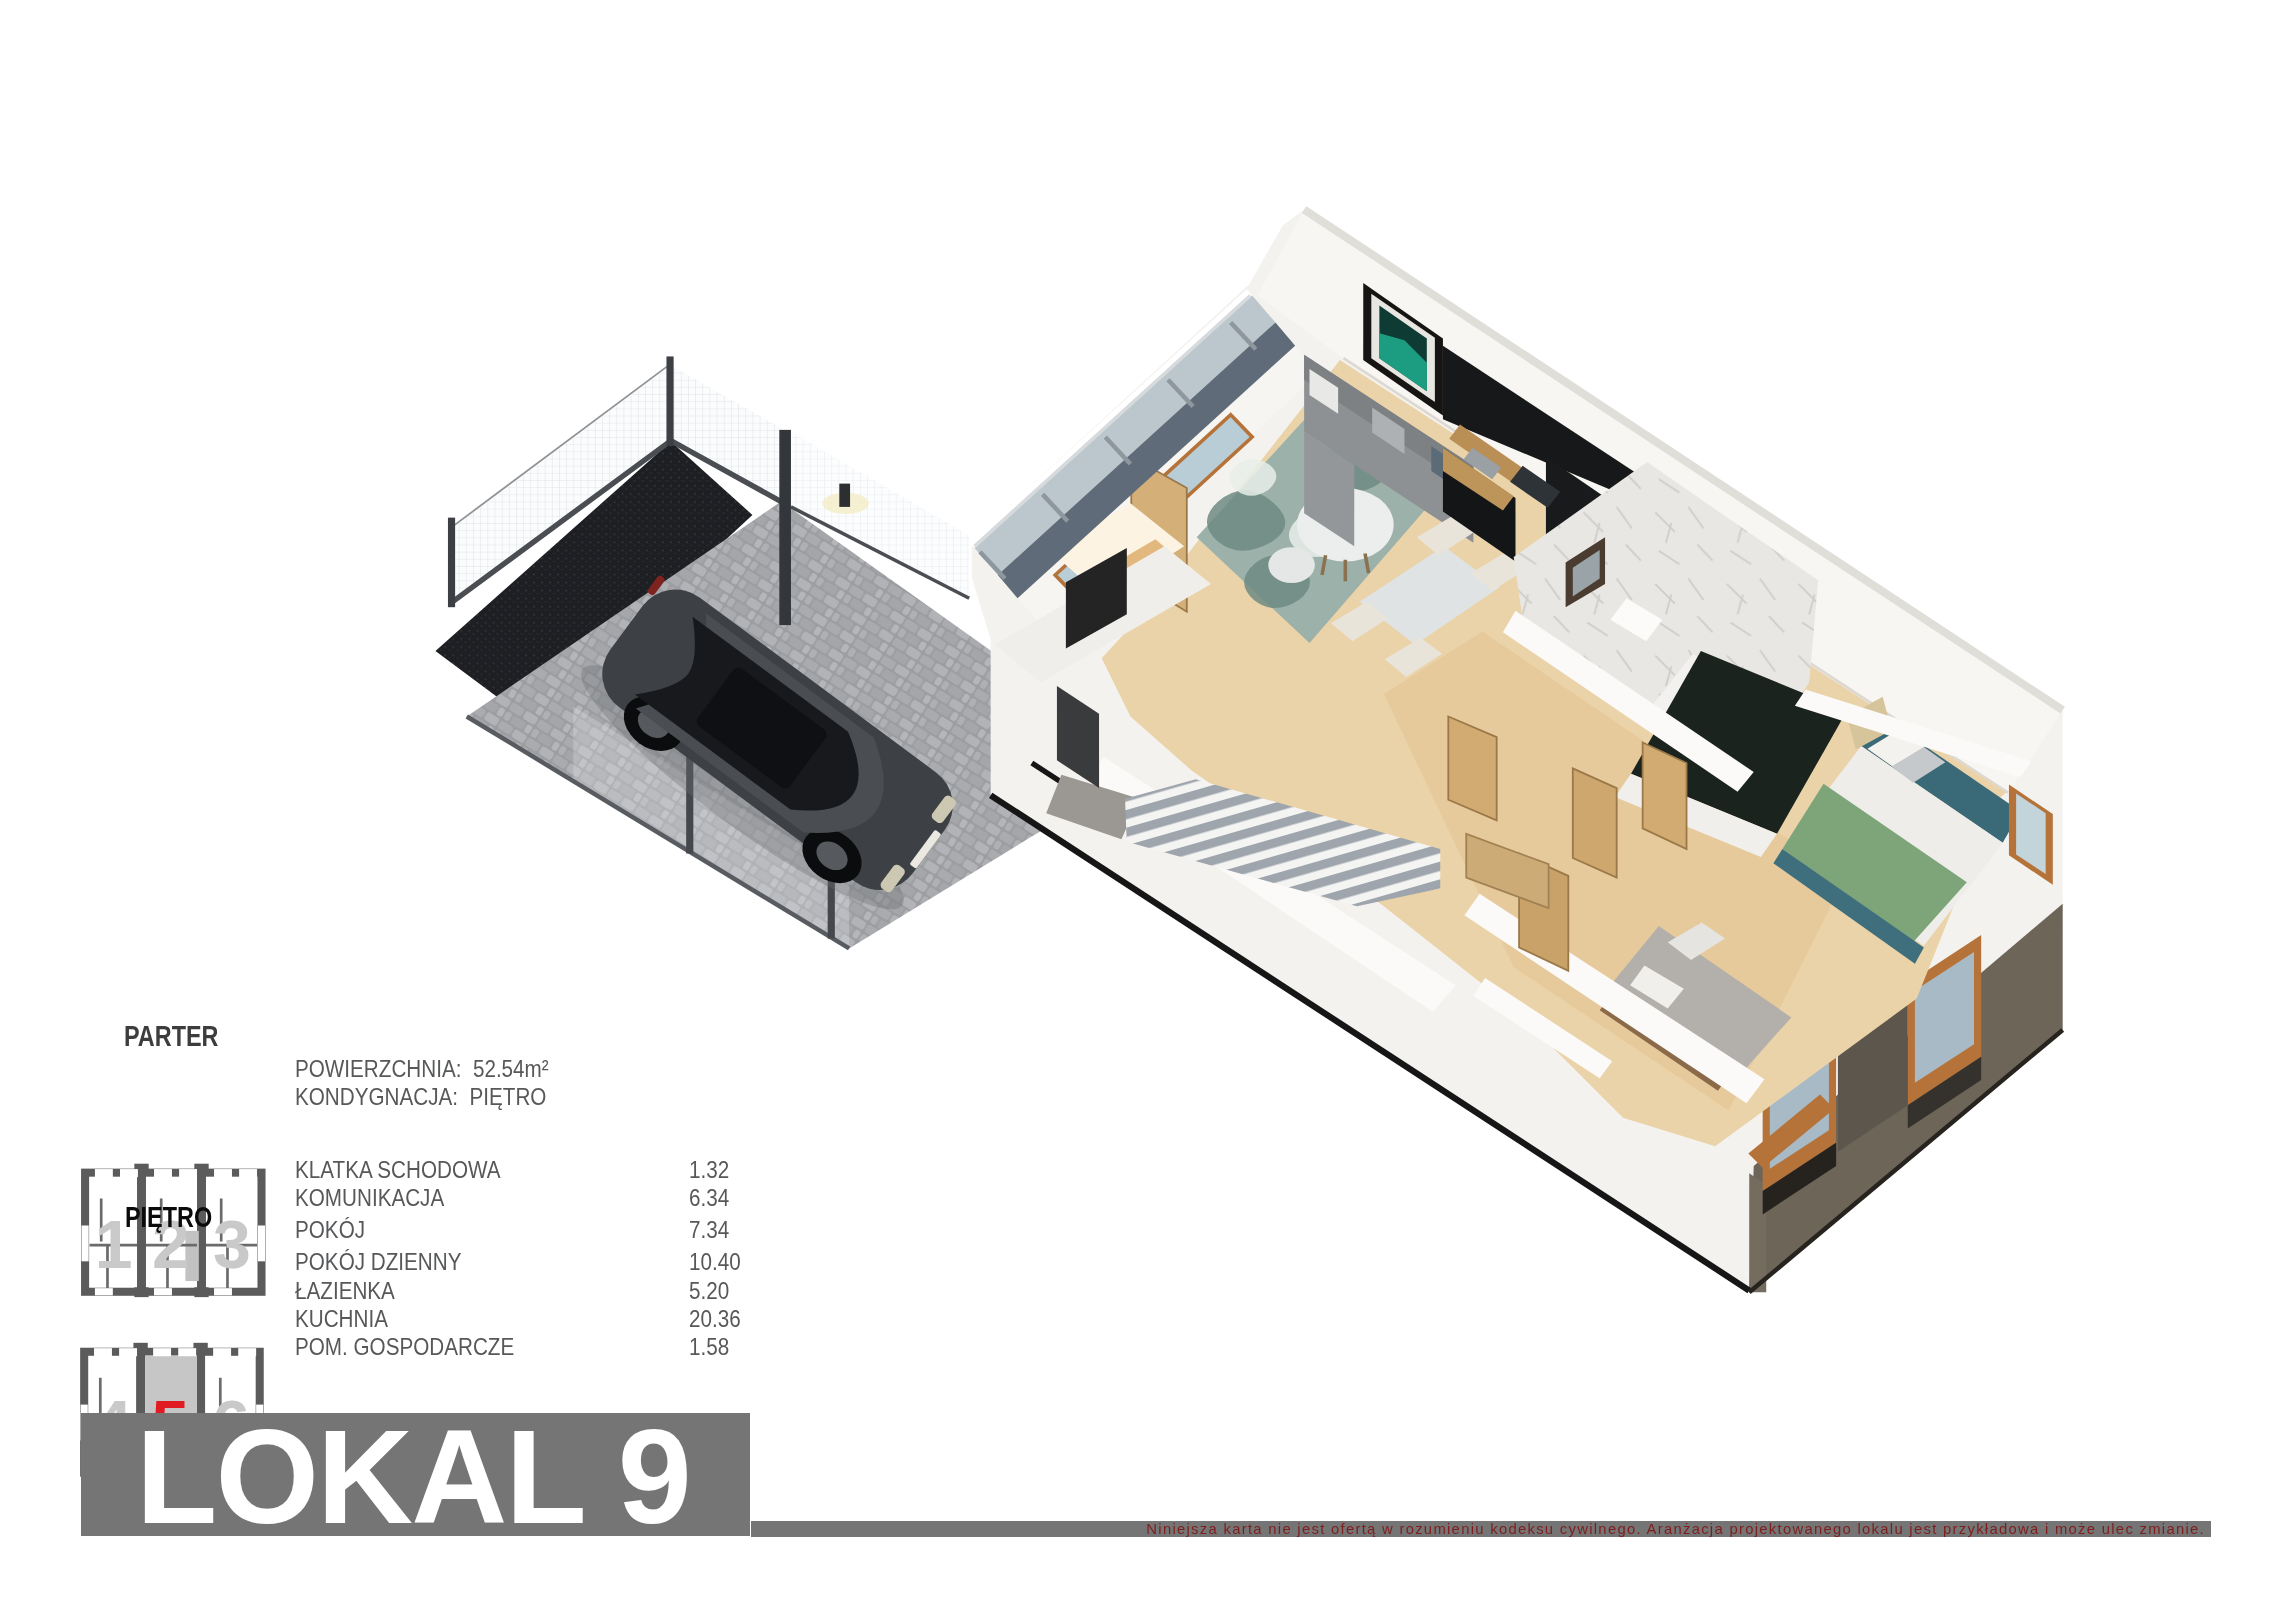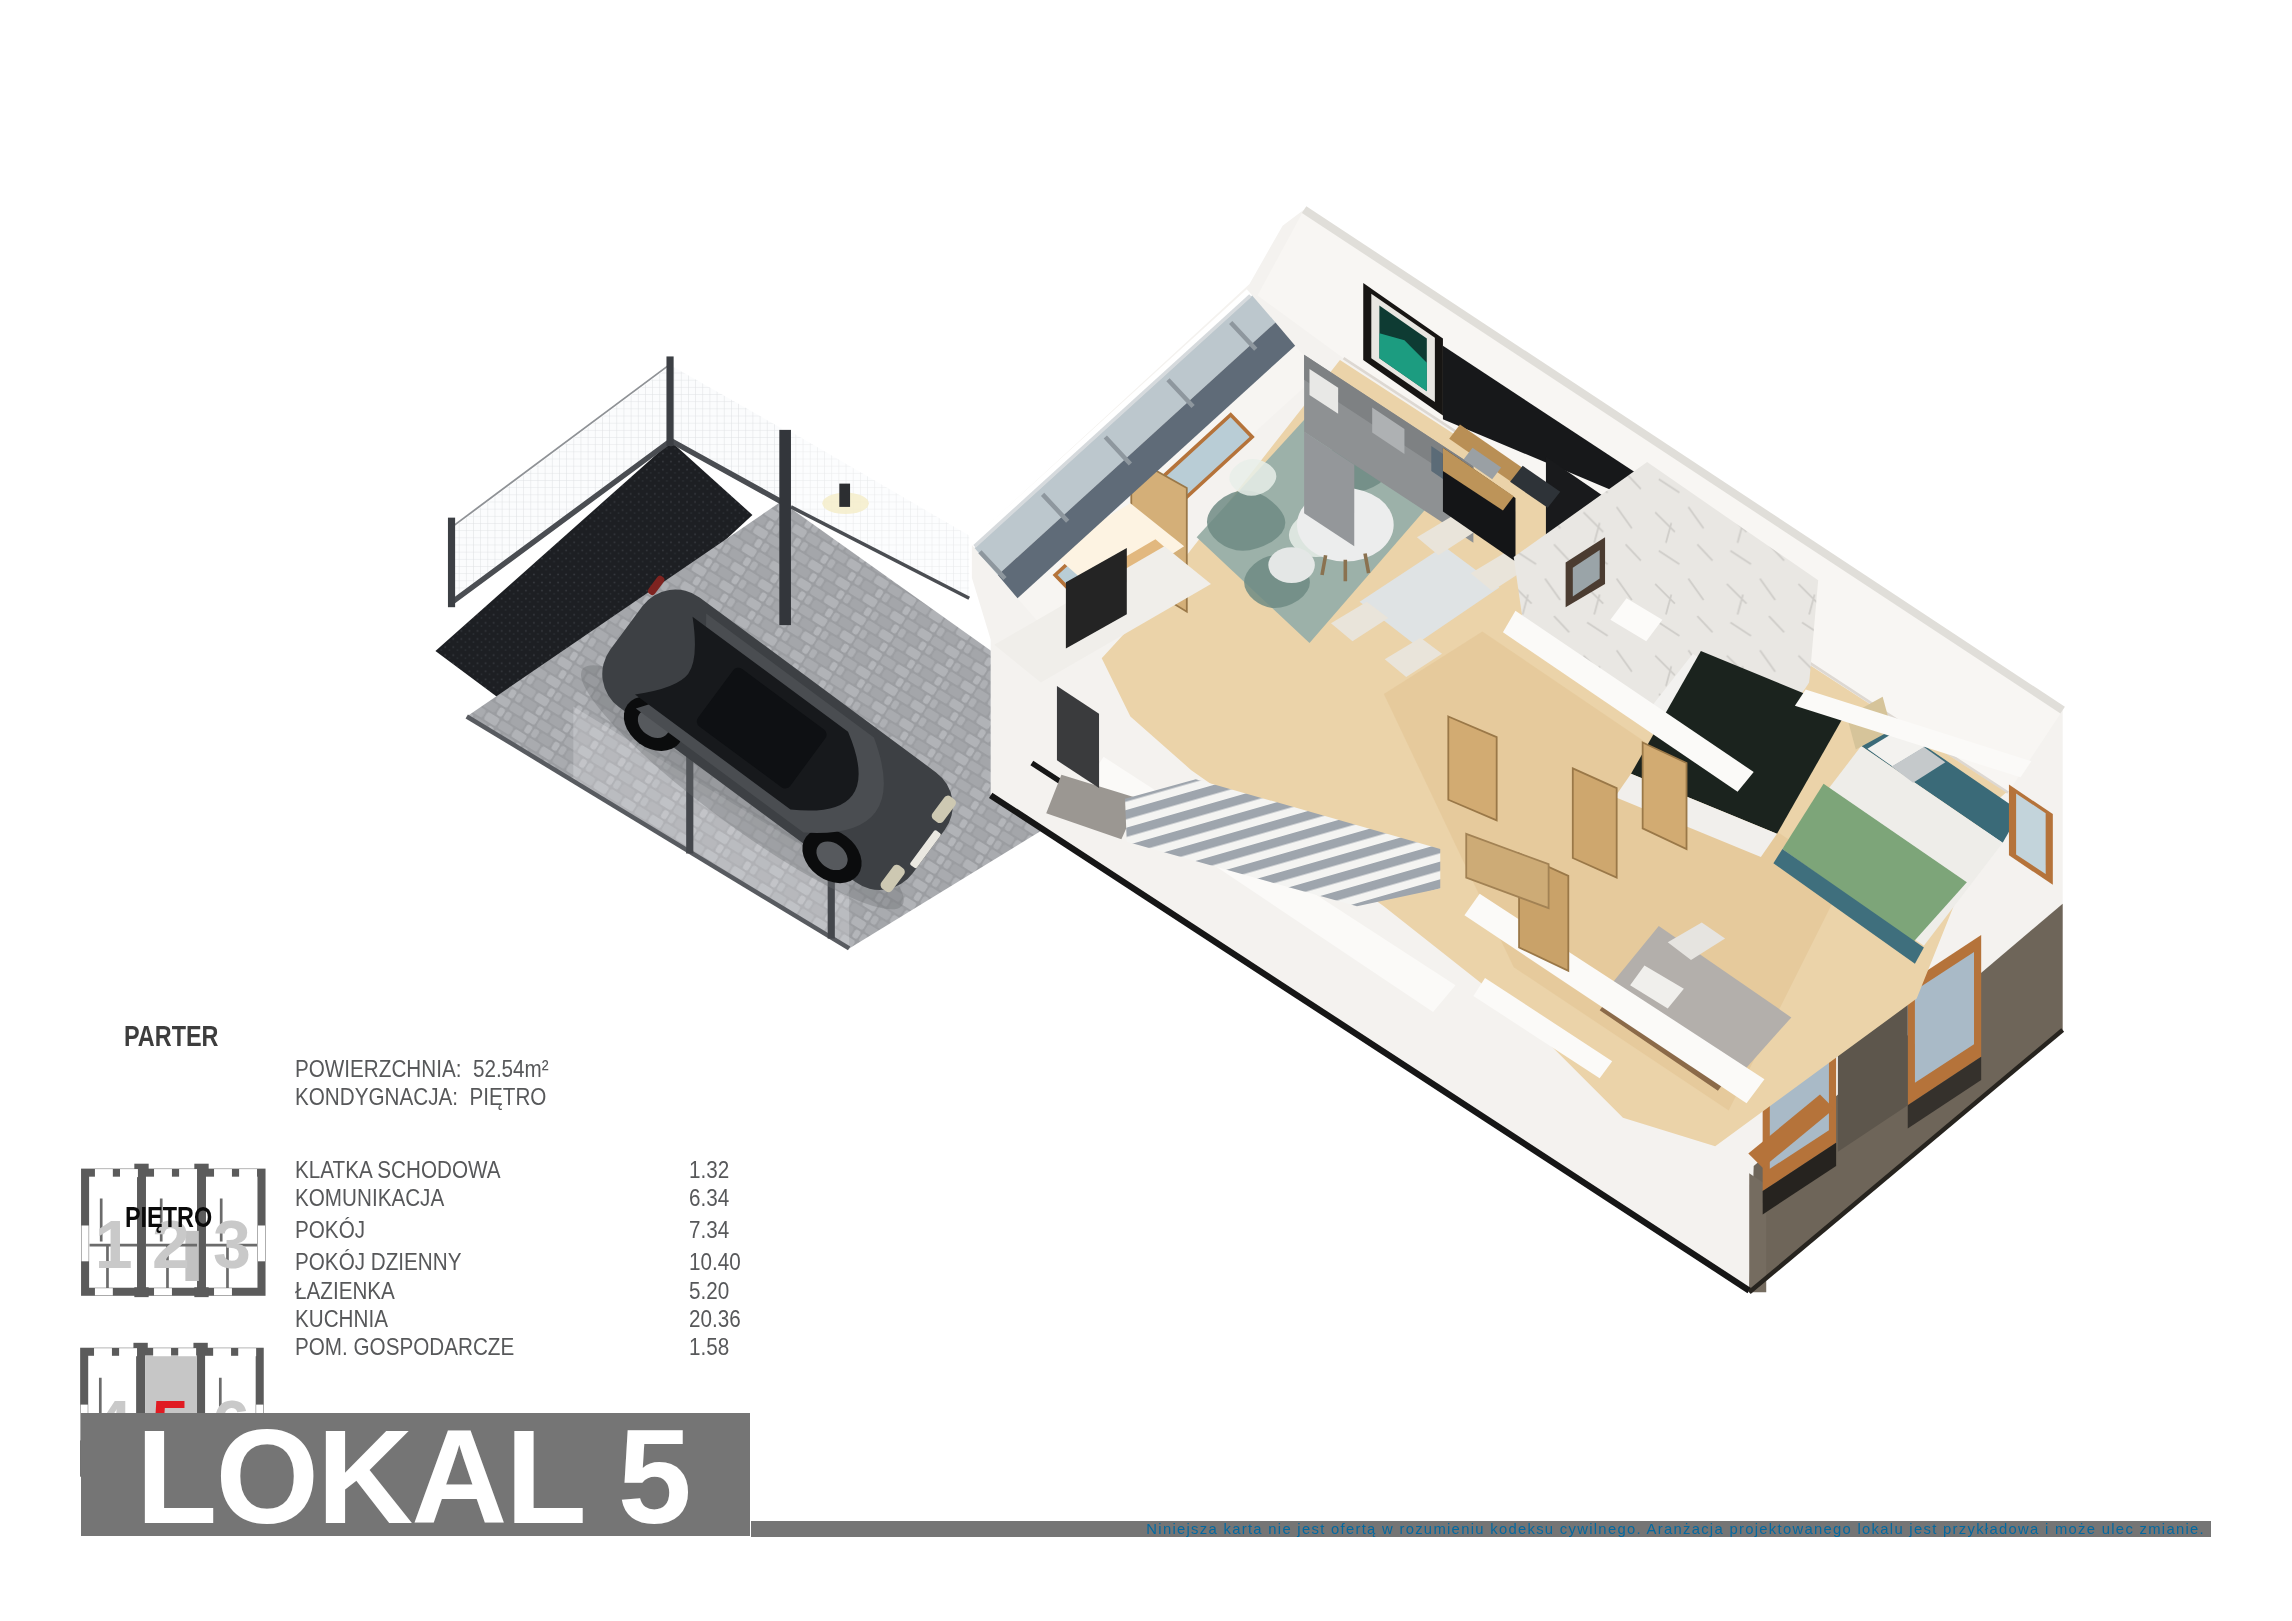--- a/index.html
+++ b/index.html
@@ -287,15 +287,15 @@
 <div class="abs info" style="left:689px;top:1248px;">10.40</div>
 <div class="abs info" style="left:295px;top:1277px;">ŁAZIENKA</div>
 <div class="abs info" style="left:689px;top:1277px;">5.20</div>
 <div class="abs info" style="left:295px;top:1305px;">KUCHNIA</div>
 <div class="abs info" style="left:689px;top:1305px;">20.36</div>
 <div class="abs info" style="left:295px;top:1333px;">POM. GOSPODARCZE</div>
 <div class="abs info" style="left:689px;top:1333px;">1.58</div>
 
 <div class="abs" style="left:81px;top:1413px;width:669px;height:123px;background:#757575;"></div>
 <div class="abs" style="left:751px;top:1521px;width:1460px;height:16px;background:#757575;"></div>
-<div class="abs" style="left:136px;top:1401px;color:#ffffff;font-weight:bold;font-size:133px;letter-spacing:-1.8px;">LOKAL 5</div>
-<div class="abs" style="left:751px;top:1521px;width:1454px;height:16px;color:#0369a1;font-size:14.8px;letter-spacing:1.3px;text-align:right;line-height:16px;">Niniejsza karta nie jest ofertą w rozumieniu kodeksu cywilnego. Aranżacja projektowanego lokalu jest przykładowa i może ulec zmianie.</div>
+<div class="abs" style="left:136px;top:1401px;color:#ffffff;font-weight:bold;font-size:133px;letter-spacing:-1.8px;">LOKAL 9</div>
+<div class="abs" style="left:751px;top:1521px;width:1454px;height:16px;color:#7f1d1d;font-size:14.8px;letter-spacing:1.3px;text-align:right;line-height:16px;">Niniejsza karta nie jest ofertą w rozumieniu kodeksu cywilnego. Aranżacja projektowanego lokalu jest przykładowa i może ulec zmianie.</div>
 
 
 </body></html>

